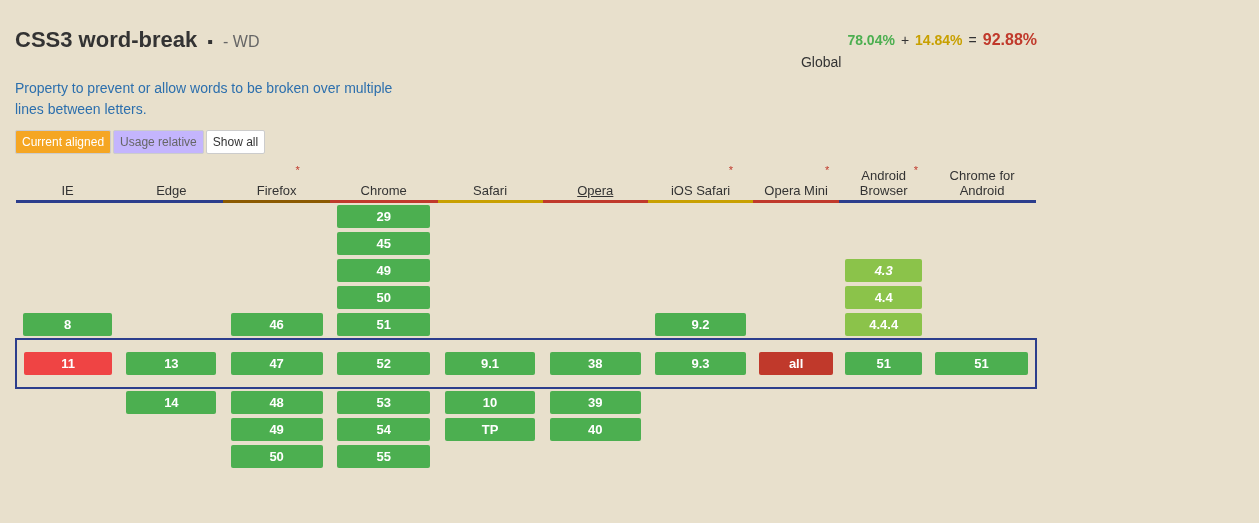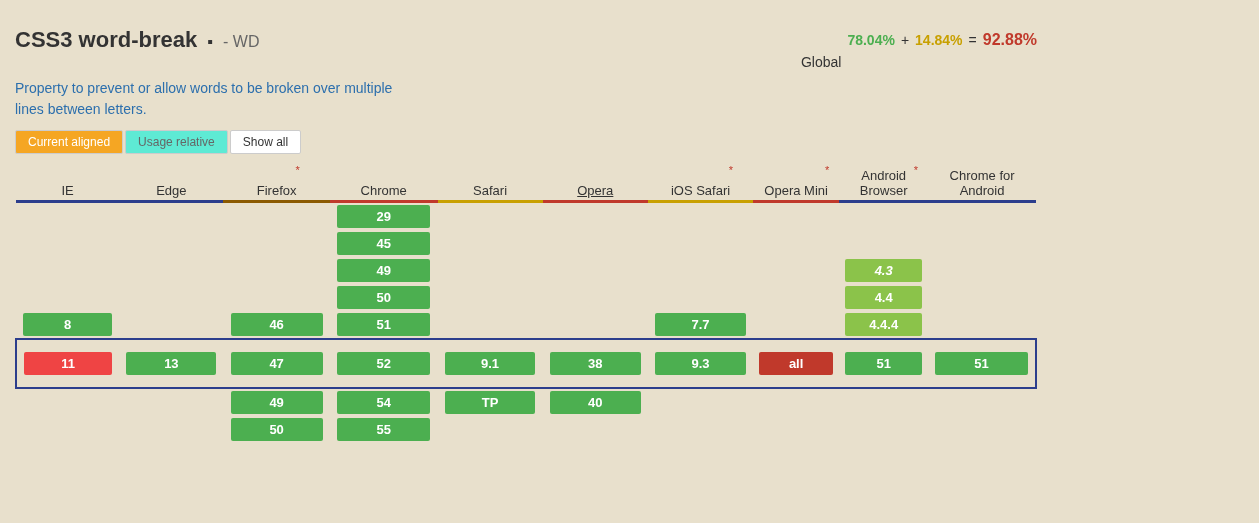--- a/index.html
+++ b/index.html
@@ -51,30 +51,30 @@
       margin-bottom: 10px;
       max-width: 540px;
       line-height: 1.5;
     }
     .tabs {
       display: flex;
       gap: 2px;
       margin-bottom: 10px;
     }
     .tab-btn {
-      padding: 4px 12px;
+      padding: 4px 6px;
       border: 1px solid #ccc;
       background: #f5a623;
       color: #fff;
       cursor: pointer;
       font-size: 12px;
       border-radius: 2px;
     }
     .tab-btn.inactive {
-      background: #5eead4;
+      background: #c4b5fd;
       color: #666;
       border: 1px solid #ccc;
     }
     .tab-btn.show-all {
       background: #fff;
       color: #333;
       border: 1px solid #ccc;
     }
 
     
@@ -307,21 +307,21 @@
           <td style="padding: 1px 2px; text-align: center; vertical-align: middle;"></td>
           <td style="padding: 1px 2px; text-align: center; vertical-align: middle;">
             <span class="version-cell bg-green">46</span>
           </td>
           <td style="padding: 1px 2px; text-align: center; vertical-align: middle;">
             <span class="version-cell bg-green">51</span>
           </td>
           <td style="padding: 1px 2px; text-align: center; vertical-align: middle;"></td>
           <td style="padding: 1px 2px; text-align: center; vertical-align: middle;"></td>
           <td style="padding: 1px 2px; text-align: center; vertical-align: middle;">
-            <span class="version-cell bg-green">7.7</span>
+            <span class="version-cell bg-green">9.2</span>
           </td>
           <td style="padding: 1px 2px; text-align: center; vertical-align: middle;"></td>
           <td style="padding: 1px 2px; text-align: center; vertical-align: middle;">
             <span class="version-cell bg-yellow-green">4.4.4</span>
           </td>
           <td style="padding: 1px 2px; text-align: center; vertical-align: middle;"></td>
         </tr>
         <tr style="border-top: 2px solid rgb(44, 62, 140); border-bottom: 2px solid rgb(44, 62, 140);">
           <td style="padding: 1px 2px; text-align: center; vertical-align: middle; border-left: 2px solid rgb(44, 62, 140);">
             <span class="version-cell bg-dark-green">11</span>
@@ -349,20 +349,42 @@
           </td>
           <td style="padding: 1px 2px; text-align: center; vertical-align: middle;">
             <span class="version-cell bg-green">51</span>
           </td>
           <td style="padding: 1px 2px; text-align: center; vertical-align: middle; border-right: 2px solid rgb(44, 62, 140);">
             <span class="version-cell bg-green">51</span>
           </td>
         </tr>
         <tr>
           <td style="padding: 1px 2px; text-align: center; vertical-align: middle;"></td>
+          <td style="padding: 1px 2px; text-align: center; vertical-align: middle;">
+            <span class="version-cell bg-green">14</span>
+          </td>
+          <td style="padding: 1px 2px; text-align: center; vertical-align: middle;">
+            <span class="version-cell bg-green">48</span>
+          </td>
+          <td style="padding: 1px 2px; text-align: center; vertical-align: middle;">
+            <span class="version-cell bg-green">53</span>
+          </td>
+          <td style="padding: 1px 2px; text-align: center; vertical-align: middle;">
+            <span class="version-cell bg-green">10</span>
+          </td>
+          <td style="padding: 1px 2px; text-align: center; vertical-align: middle;">
+            <span class="version-cell bg-green">39</span>
+          </td>
+          <td style="padding: 1px 2px; text-align: center; vertical-align: middle;"></td>
+          <td style="padding: 1px 2px; text-align: center; vertical-align: middle;"></td>
+          <td style="padding: 1px 2px; text-align: center; vertical-align: middle;"></td>
+          <td style="padding: 1px 2px; text-align: center; vertical-align: middle;"></td>
+        </tr>
+        <tr>
+          <td style="padding: 1px 2px; text-align: center; vertical-align: middle;"></td>
           <td style="padding: 1px 2px; text-align: center; vertical-align: middle;"></td>
           <td style="padding: 1px 2px; text-align: center; vertical-align: middle;">
             <span class="version-cell bg-green">49</span>
           </td>
           <td style="padding: 1px 2px; text-align: center; vertical-align: middle;">
             <span class="version-cell bg-green">54</span>
           </td>
           <td style="padding: 1px 2px; text-align: center; vertical-align: middle;">
             <span class="version-cell bg-green">TP</span>
           </td>

